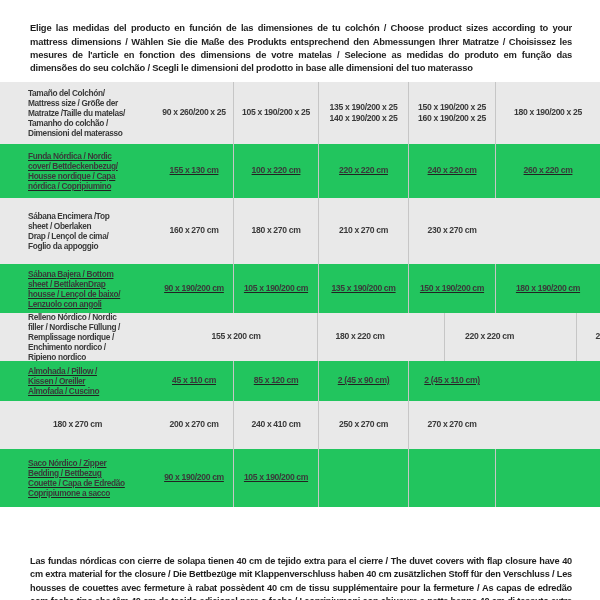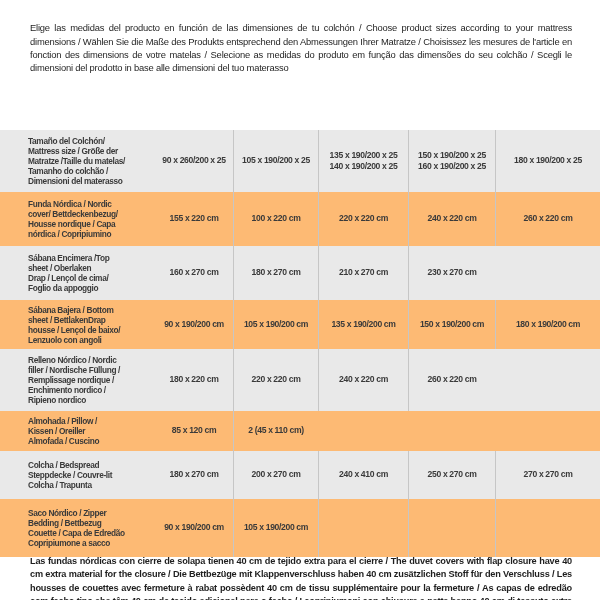--- a/index.html
+++ b/index.html
@@ -9,40 +9,39 @@
     font-family:"Liberation Sans", sans-serif;
     color:#222;
     position:relative;
     overflow:hidden;
   }
   .intro{
     position:absolute;
     left:30px; right:28px; top:12px;
     font-size:9.4px;
     line-height:13.2px;
-    font-weight:normal;
+    font-weight:bold;
     letter-spacing:-0.2px;
     text-align:justify;
     color:#1f1f1f;
     white-space:normal;
   }
   .size-table{
     position:absolute;
     left:0; top:82px;
     width:600px;
-    margin-top:48px;
   }
   .t-row{
     display:grid;
     grid-template-columns:155px 78px 85px 90px 87px 105px;
     align-items:center;
     overflow:hidden;
   }
   .t-row.stripe{ background:#e9e9e9; }
-  .t-row.plain{ background:#fdba74; }
+  .t-row.plain{ background:#22c55e;text-decoration:underline; }
   .cell{
     box-sizing:border-box;
     height:100%;
     display:flex;
     align-items:center;
     overflow:hidden;
   }
   .cell-label{
     justify-content:flex-start;
     padding-left:28px;
@@ -60,22 +59,22 @@
     font-size:8.6px;
     line-height:11.5px;
     font-weight:bold;
     letter-spacing:-0.35px;
     color:#3a3a3a;
     white-space:pre-line;
   }
   
   .cell:nth-child(n+3){ border-left:1px solid #c6c6c6; }
   
-  .r0{height:62px;} .r1{height:54px;} .r2{height:54px;} .r3{height:49px;}
-  .r4{height:62px;} .r5{height:40px;} .r6{height:48px;} .r7{height:58px;}
+  .r0{height:62px;} .r1{height:54px;} .r2{height:66px;} .r3{height:49px;}
+  .r4{height:48px;gap:42px;} .r5{height:40px;} .r6{height:48px;} .r7{height:58px;}
   .footer-note{
     position:absolute;
     left:30px; right:28px; top:546px;
     font-size:9.2px;
     line-height:13.2px;
     font-weight:bold;
     letter-spacing:-0.2px;
     text-align:justify;
     color:#1f1f1f;
   }
@@ -100,21 +99,21 @@
     <div class="cell cell-value">150 x 190/200 x 25
 160 x 190/200 x 25</div>
     <div class="cell cell-value">180 x 190/200 x 25</div>
   </div>
 
   <div class="t-row plain r1">
     <div class="cell cell-label">Funda Nórdica /  Nordic
 cover/ Bettdeckenbezug/
 Housse nordique  / Capa
 nórdica / Copripiumino</div>
-    <div class="cell cell-value">155 x 220 cm</div>
+    <div class="cell cell-value">155 x 130 cm</div>
     <div class="cell cell-value">100 x 220 cm</div>
     <div class="cell cell-value">220 x 220 cm</div>
     <div class="cell cell-value">240 x 220 cm</div>
     <div class="cell cell-value">260 x 220 cm</div>
   </div>
 
   <div class="t-row stripe r2">
     <div class="cell cell-label">Sábana Encimera /Top
 sheet / Oberlaken
 Drap / Lençol de cima/
@@ -136,38 +135,38 @@
     <div class="cell cell-value">150 x 190/200 cm</div>
     <div class="cell cell-value">180 x 190/200 cm</div>
   </div>
 
   <div class="t-row stripe r4">
     <div class="cell cell-label">Relleno Nórdico / Nordic
 filler / Nordische Füllung /
 Remplissage nordique /
 Enchimento nordico /
 Ripieno nordico</div>
+    <div class="cell cell-value">155 x 200 cm</div>
     <div class="cell cell-value">180 x 220 cm</div>
     <div class="cell cell-value">220 x 220 cm</div>
     <div class="cell cell-value">240 x 220 cm</div>
     <div class="cell cell-value">260 x 220 cm</div>
   </div>
 
   <div class="t-row plain r5">
     <div class="cell cell-label">Almohada  / Pillow /
 Kissen / Oreiller
 Almofada / Cuscino</div>
+    <div class="cell cell-value">45 x 110 cm</div>
     <div class="cell cell-value">85 x 120 cm</div>
+    <div class="cell cell-value">2 (45 x 90 cm)</div>
     <div class="cell cell-value">2 (45 x 110 cm)</div>
   </div>
 
   <div class="t-row stripe r6">
-    <div class="cell cell-label">Colcha / Bedspread
-Steppdecke / Couvre-lit
-Colcha / Trapunta</div>
     <div class="cell cell-value">180 x 270 cm</div>
     <div class="cell cell-value">200 x 270 cm</div>
     <div class="cell cell-value">240 x 410 cm</div>
     <div class="cell cell-value">250 x 270 cm</div>
     <div class="cell cell-value">270 x 270 cm</div>
   </div>
 
   <div class="t-row plain r7">
     <div class="cell cell-label">Saco Nórdico / Zipper
 Bedding / Bettbezug

